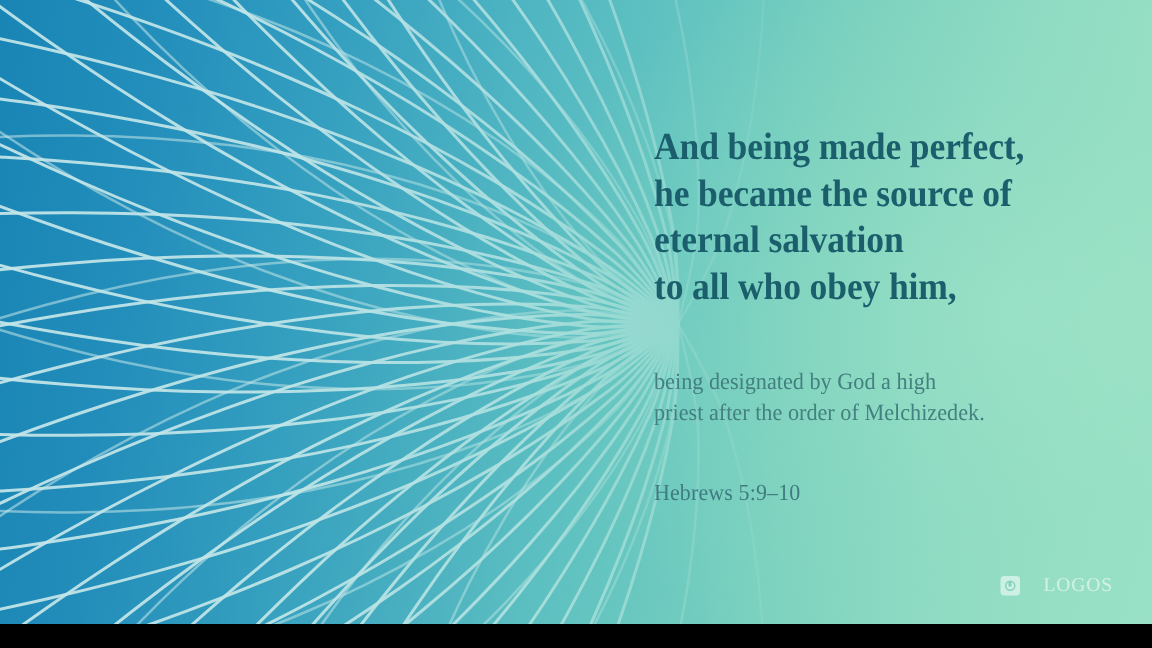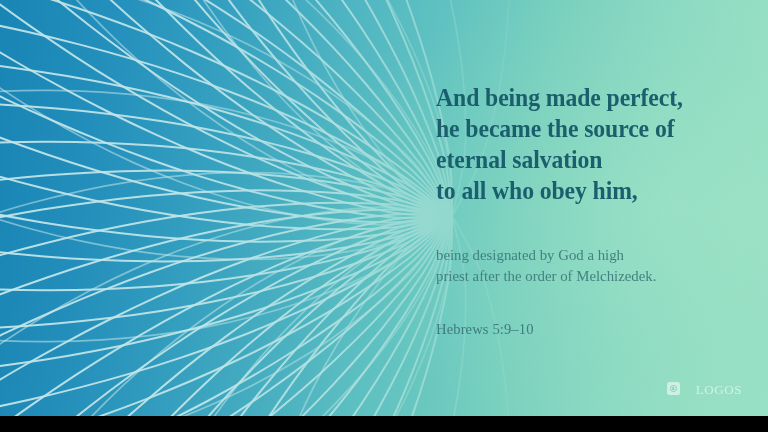--- a/index.html
+++ b/index.html
@@ -103,20 +103,21 @@
     transform: scaleX(0.95);
     transform-origin: left top;
   }
 
   
   .logo {
     position: absolute;
     right: 26px;
     bottom: 18px;
     display: flex;
+    align-items: center;
     gap: 16px;
     opacity: 0.62;
   }
   .logo-mark {
     width: 13px;
     height: 13px;
     border-radius: 2.5px;
     background: rgba(255,255,255,0.88);
     display: flex;
     align-items: center;

